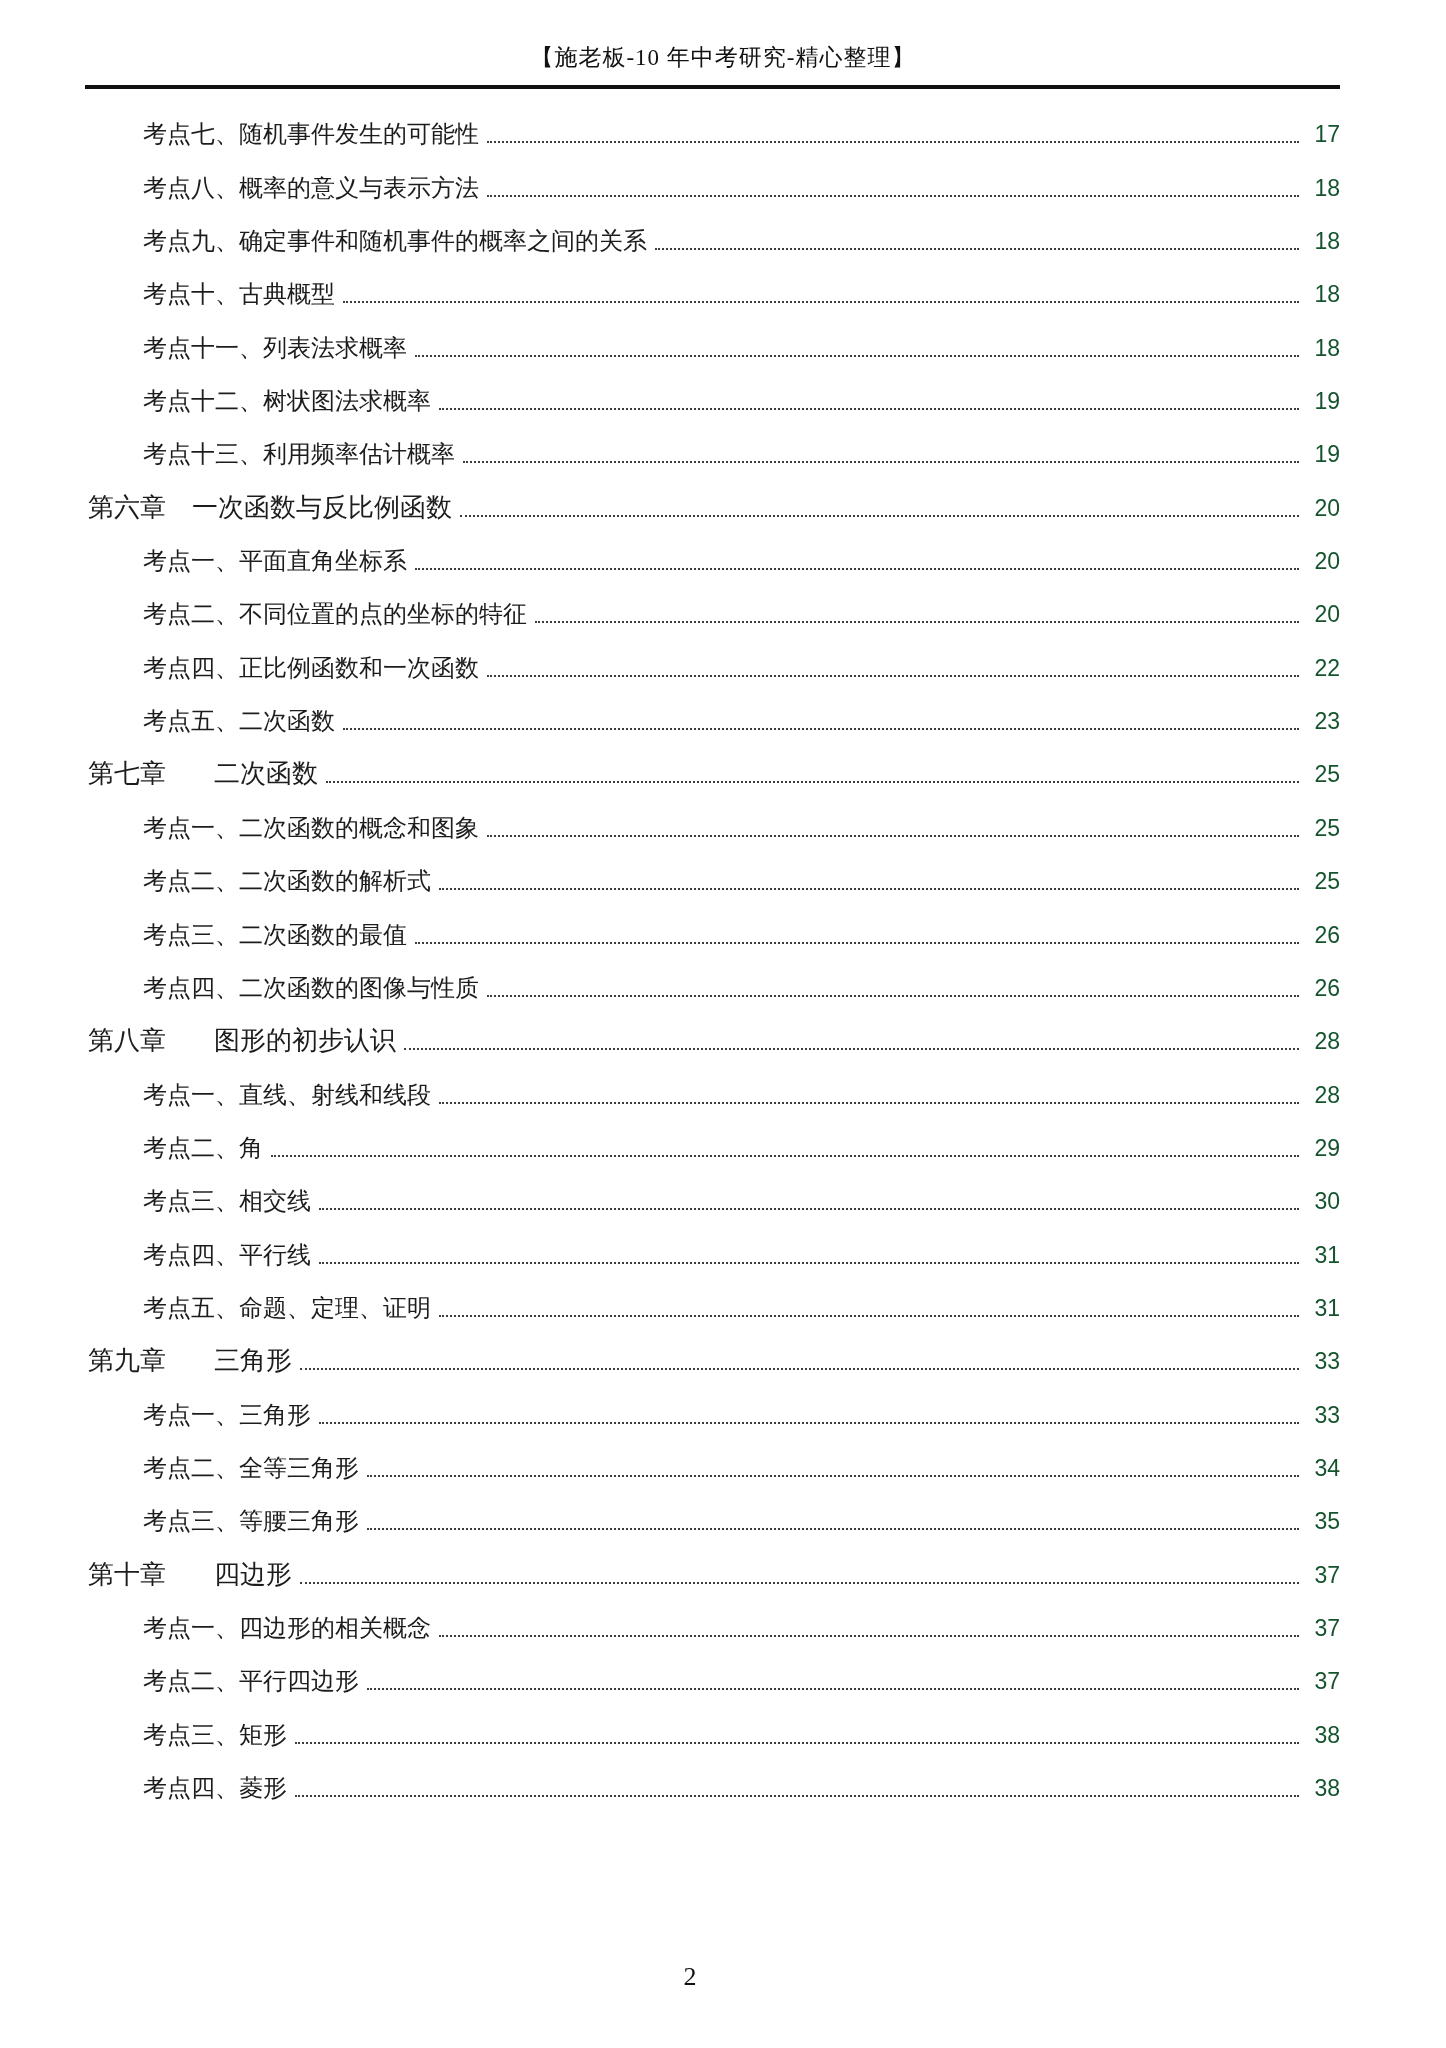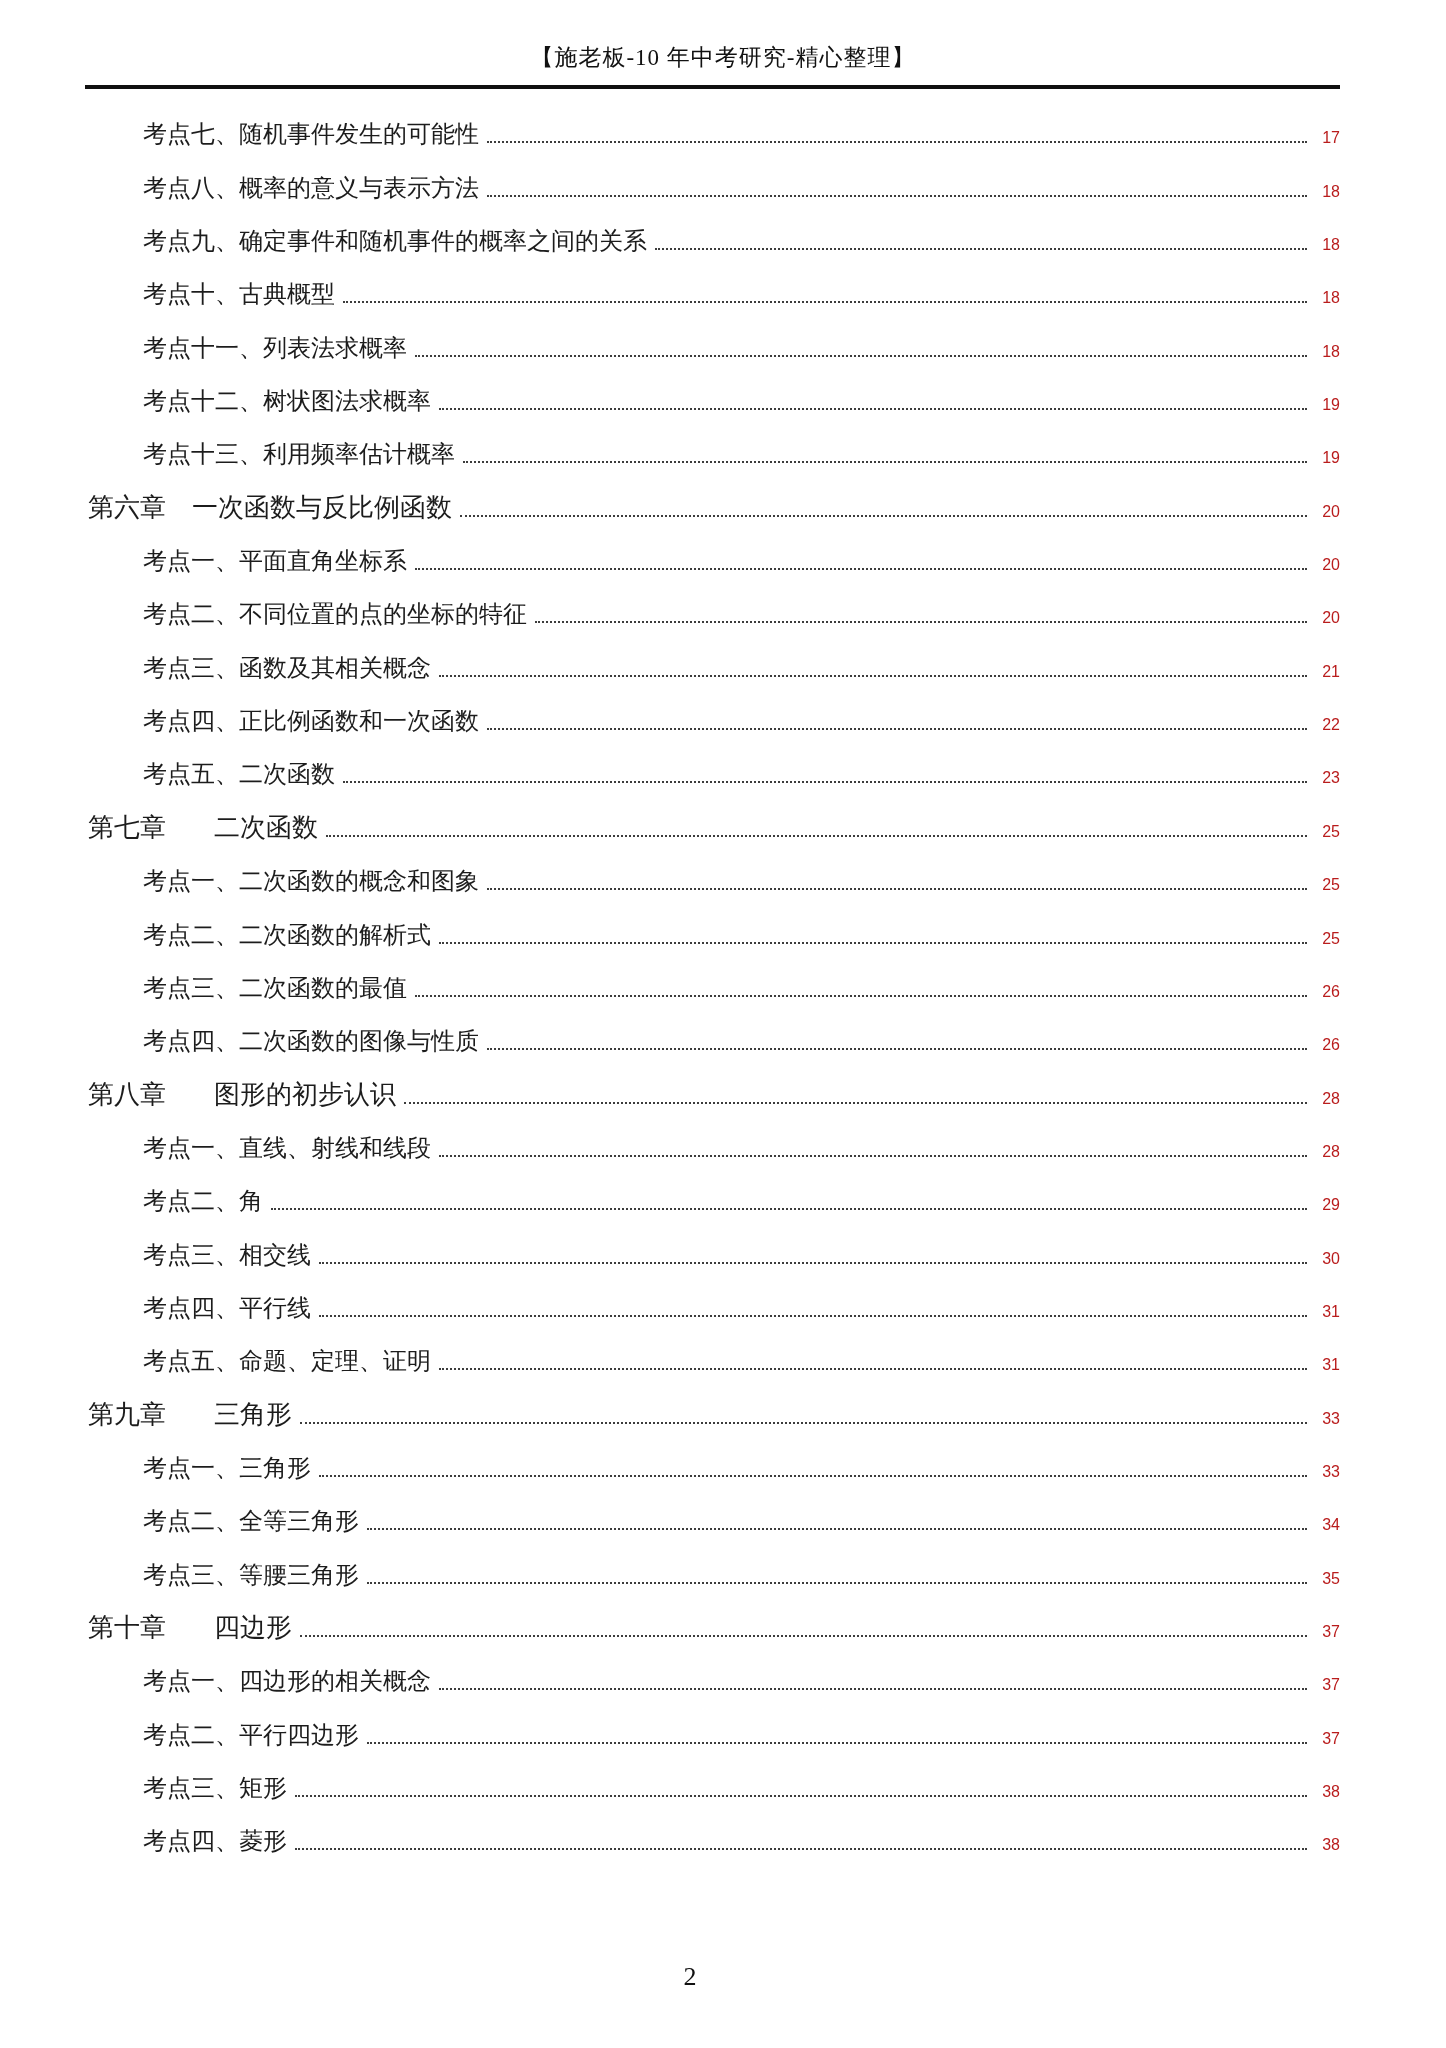--- a/index.html
+++ b/index.html
@@ -33,21 +33,21 @@
   .row .lbl, .row .pn { line-height: 1; white-space: nowrap; }
   .row.sub { padding-left: 58px; font-size: 24px; text-align: right; }
   .row.chapter { padding-left: 3px; font-size: 26px; }
   .gap-s { flex: none; width: 26px; }
   .gap-l { flex: none; width: 48px; }
   .leader {
     flex: 1; min-width: 18px;
     border-bottom: 2.5px dotted #3c3c3c;
     margin: 0 3px 3px 8px;
   }
-  .pn { font-size: 16px; color: #b91c1c; margin-left: 12px; }
+  .pn { font-size: 23px; color: #14532d; margin-left: 12px; }
   .footer {
     position: absolute; top: 1962px; left: 85px; width: 1210px;
     text-align: center;
     font-family: "Liberation Serif", serif;
     font-size: 26px; color: #111;
   }
 </style>
 </head>
 <body>
 
@@ -100,25 +100,20 @@
       <span class="lbl">考点一、平面直角坐标系</span>
       <span class="leader"></span>
       <span class="pn">20</span>
     </div>
     <div class="row sub">
       <span class="lbl">考点二、不同位置的点的坐标的特征</span>
       <span class="leader"></span>
       <span class="pn">20</span>
     </div>
     <div class="row sub">
-      <span class="lbl">考点三、函数及其相关概念</span>
-      <span class="leader"></span>
-      <span class="pn">21</span>
-    </div>
-    <div class="row sub">
       <span class="lbl">考点四、正比例函数和一次函数</span>
       <span class="leader"></span>
       <span class="pn">22</span>
     </div>
     <div class="row sub">
       <span class="lbl">考点五、二次函数</span>
       <span class="leader"></span>
       <span class="pn">23</span>
     </div>
     <div class="row chapter">

